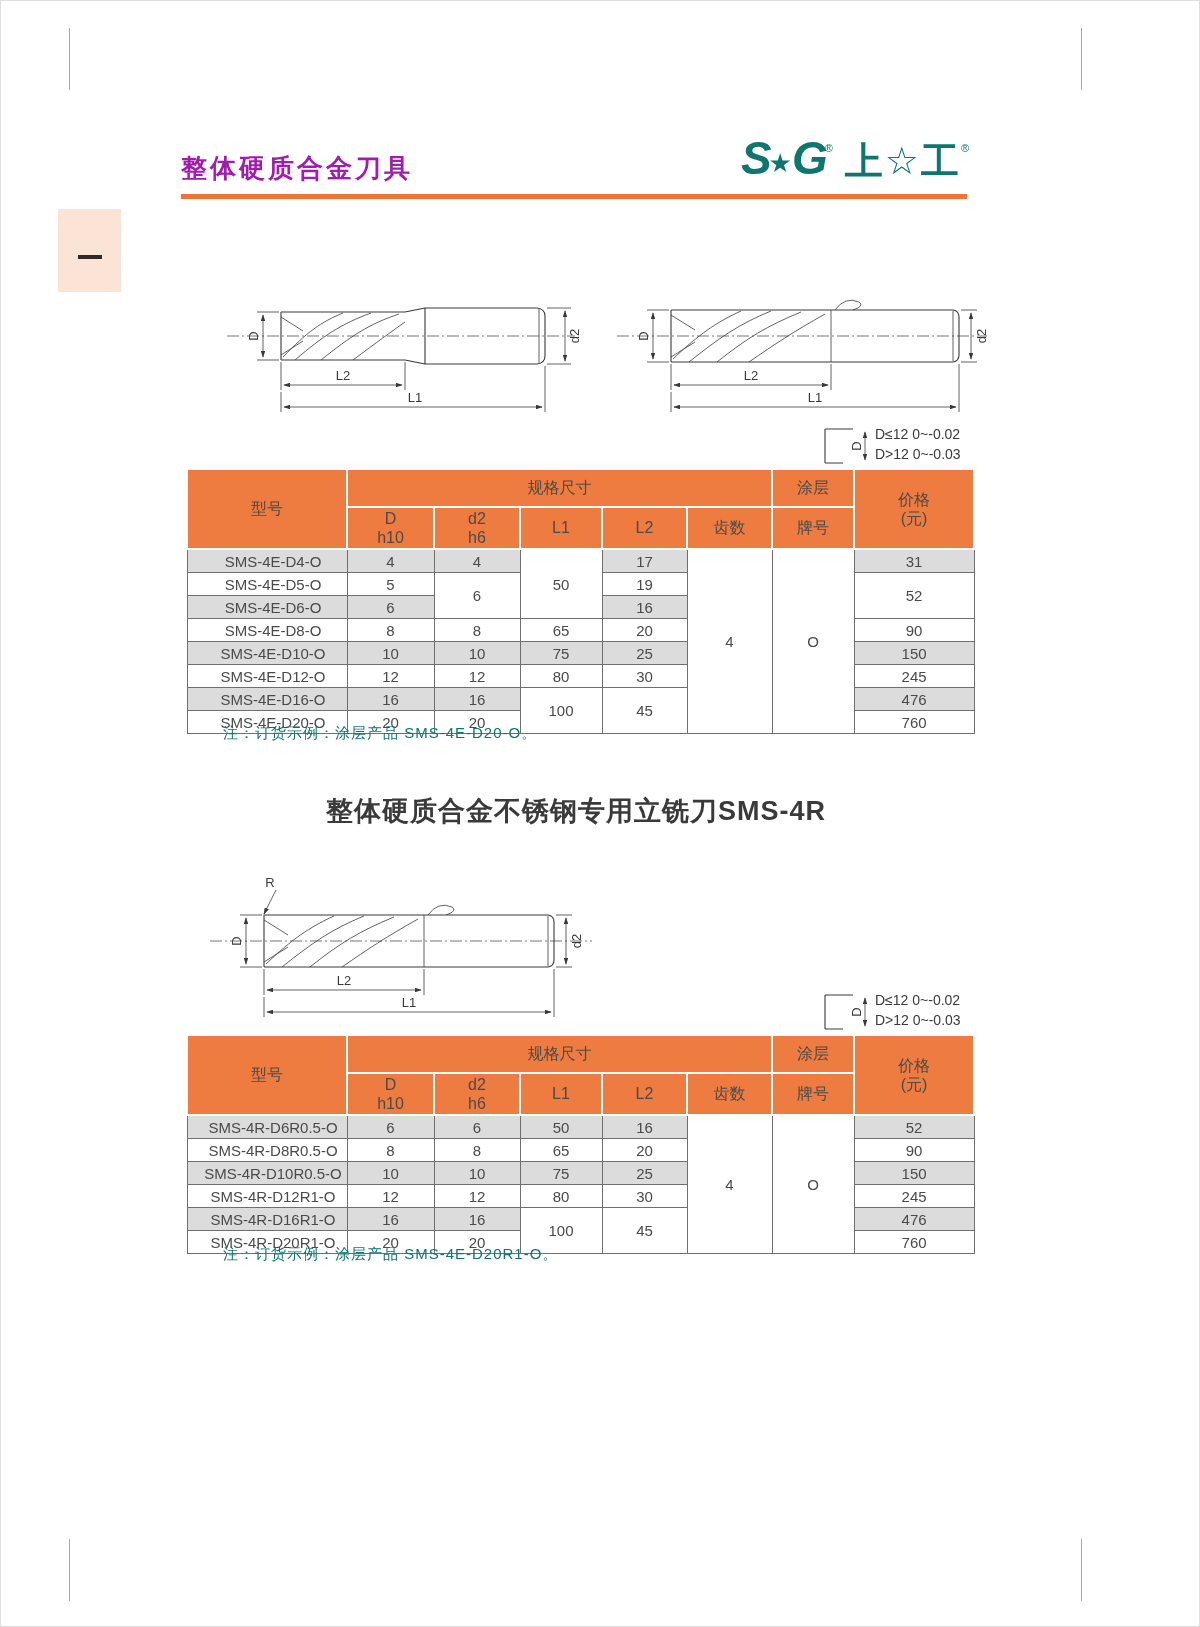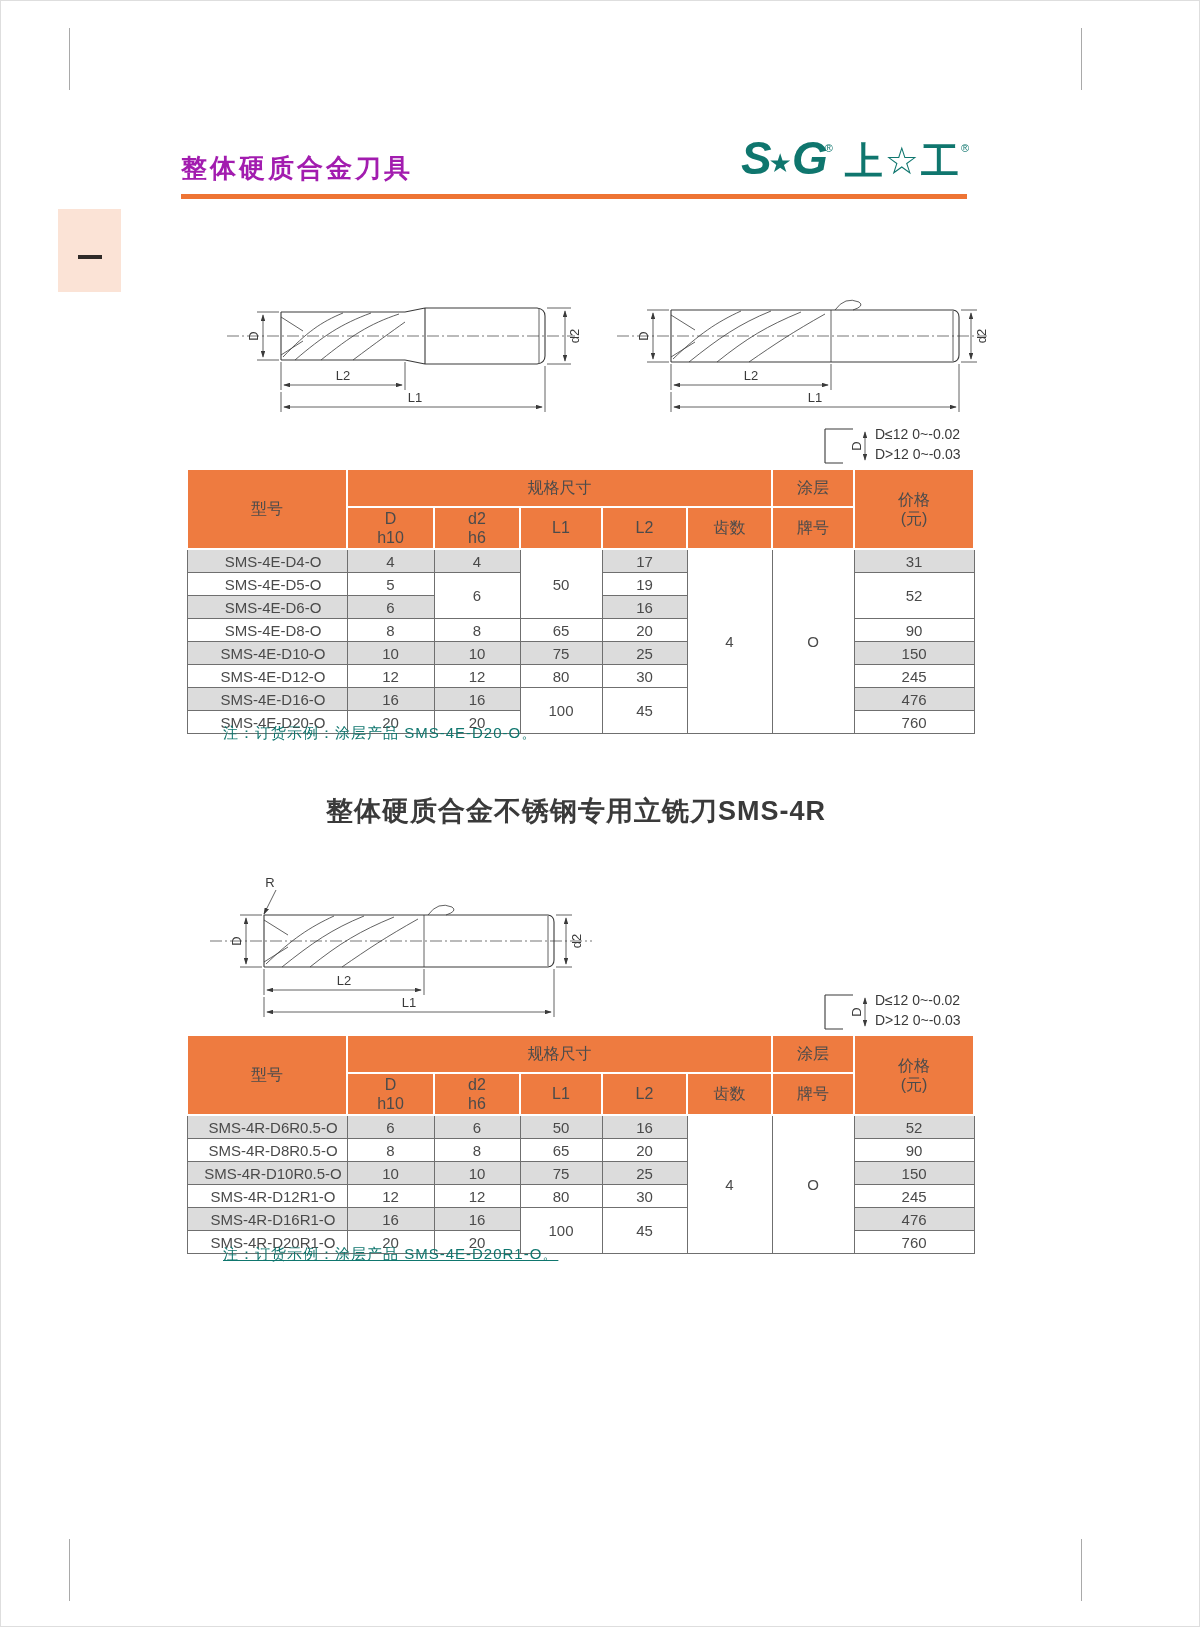--- a/index.html
+++ b/index.html
@@ -389,16 +389,16 @@
       </tr>
       <tr>
         <td class="m">SMS-4R-D20R1-O</td>
         <td>20</td>
         <td>20</td>
         <td>760</td>
       </tr>
     </tbody>
   </table>
 
-  <div class="abs note" style="left:222px;top:1244px;text-decoration:underline;">注：订货示例：涂层产品  SMS-4E-D20R1-O。</div>
+  <div class="abs note" style="left:222px;top:1244px;">注：订货示例：涂层产品  SMS-4E-D20R1-O。</div>
 
 
 </div>
 
 </body></html>

